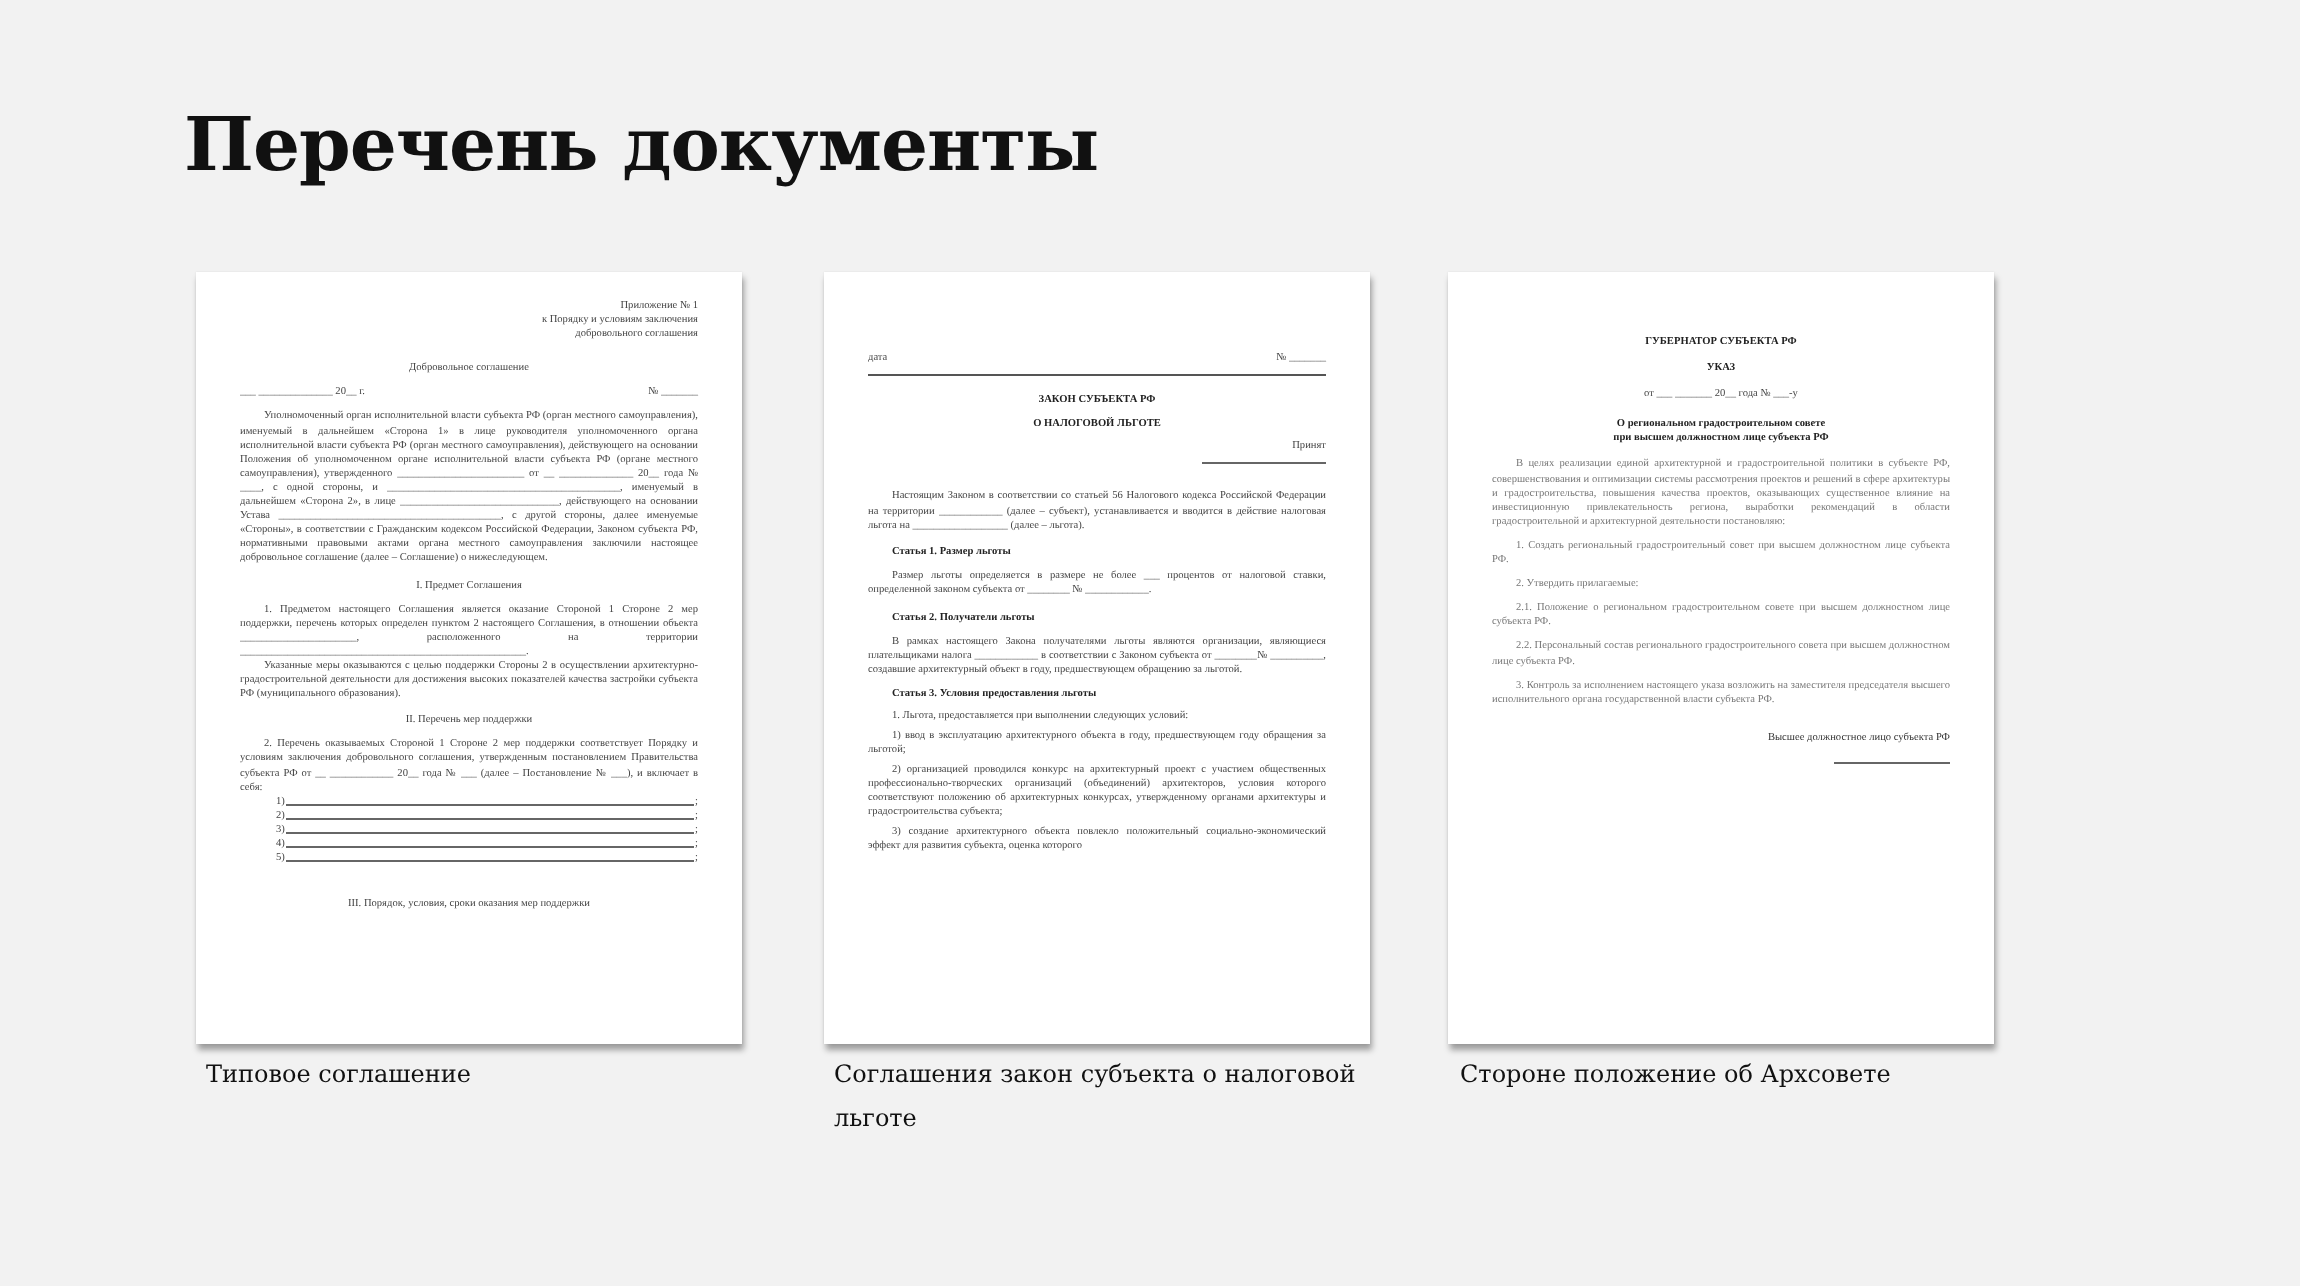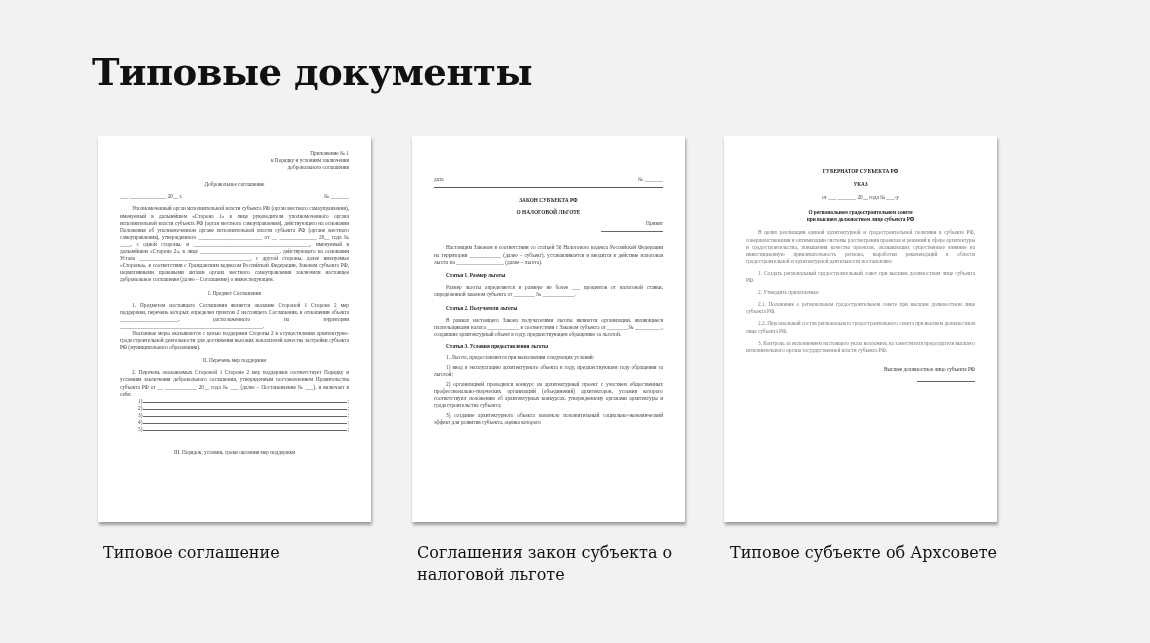--- a/index.html
+++ b/index.html
@@ -7,32 +7,32 @@
   body { background: #f2f2f2; font-family: "DejaVu Serif", serif; color: #111; position: relative; }
   .title { position: absolute; left: 92px; top: 50px; font-family: "DejaVu Serif", serif; font-weight: bold; font-size: 37px; letter-spacing: -0.5px; color: #111; }
   .card { position: absolute; top: 136px; width: 273px; height: 386px; }
   .page { position: absolute; inset: 0; background: #fff; box-shadow: 1px 3px 3px rgba(0,0,0,0.35), 0 0 1px rgba(0,0,0,0.08); overflow: hidden; font-family: "Liberation Serif", serif; font-size: 5.3px; line-height: 7.1px; color: #444; padding: 0 22px; }
   .page p { margin: 0; text-align: justify; }
   .r { text-align: right !important; }
   .c { text-align: center !important; }
   .b { font-weight: bold; color: #222; }
   .ind { text-indent: 12px; }
   .line { display: inline-block; border-bottom: 0.6px solid #666; height: 5px; vertical-align: baseline; }
-  .caption { position: absolute; top: 542px; font-family: "DejaVu Serif", serif; font-size: 16px; line-height: 22px; color: #111; font-weight: 500; }
+  .caption { position: absolute; top: 526px; font-family: "DejaVu Serif", serif; font-size: 12px; line-height: 22px; color: #111; font-weight: 500; }
   .c1 { left: 98px; } .c2 { left: 412px; } .c3 { left: 724px; }
   .cap1 { left: 103px; width: 270px; } .cap2 { left: 417px; width: 280px; } .cap3 { left: 730px; width: 270px; }
   .gray { color: #777; }
   .hr { border-top: 0.8px solid #555; margin: 4px 0; }
   .list-line { display: flex; margin-left: 18px; }
   .list-line span.l { flex: 1; border-bottom: 0.6px solid #666; margin: 0 1px 2px; }
 </style>
 </head>
 <body>
 
-<h1 class="title">Типовые документы</h1>
+<h1 class="title">Перечень документы</h1>
 
 <div class="card c1">
   <div class="page">
     <div style="height:14px"></div>
     <p class="r">Приложение № 1</p>
     <p class="r">к Порядку и условиям заключения</p>
     <p class="r">добровольного соглашения</p>
     <div style="height:10px"></div>
     <p class="c">Добровольное соглашение</p>
     <div style="height:5px"></div>
@@ -123,13 +123,13 @@
     <div style="height:5px"></div>
     <p class="ind gray">3. Контроль за исполнением настоящего указа возложить на заместителя председателя высшего исполнительного органа государственной власти субъекта РФ.</p>
     <div style="height:12px"></div>
     <p class="r" style="color:#333">Высшее должностное лицо субъекта РФ</p>
     <div style="text-align:right;margin-top:4px"><span class="line" style="width:58px"></span></div>
   </div>
 </div>
 
 <div class="caption cap1">Типовое соглашение</div>
 <div class="caption cap2">Соглашения закон субъекта о налоговой льготе</div>
-<div class="caption cap3"><span>Типовое субъекте об Архсовете</span></div>
+<div class="caption cap3"><span>Стороне положение об Архсовете</span></div>
 
 </body></html>

